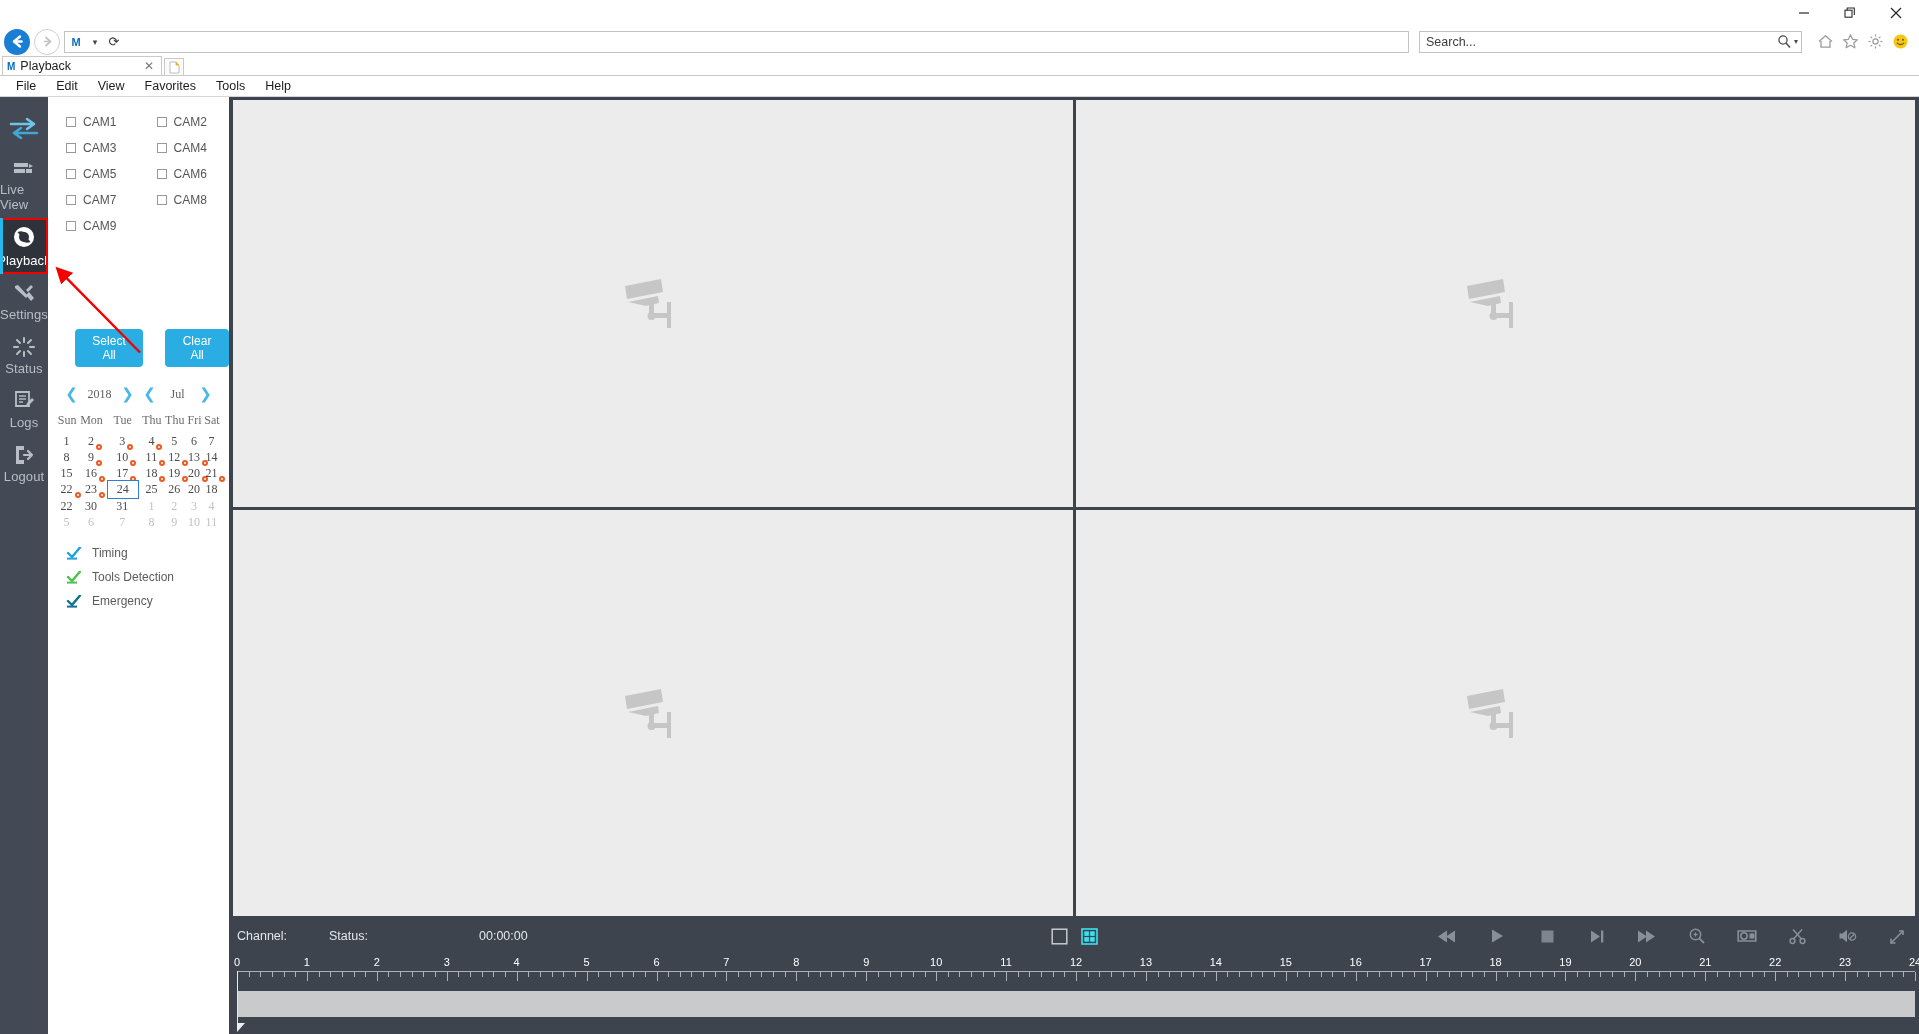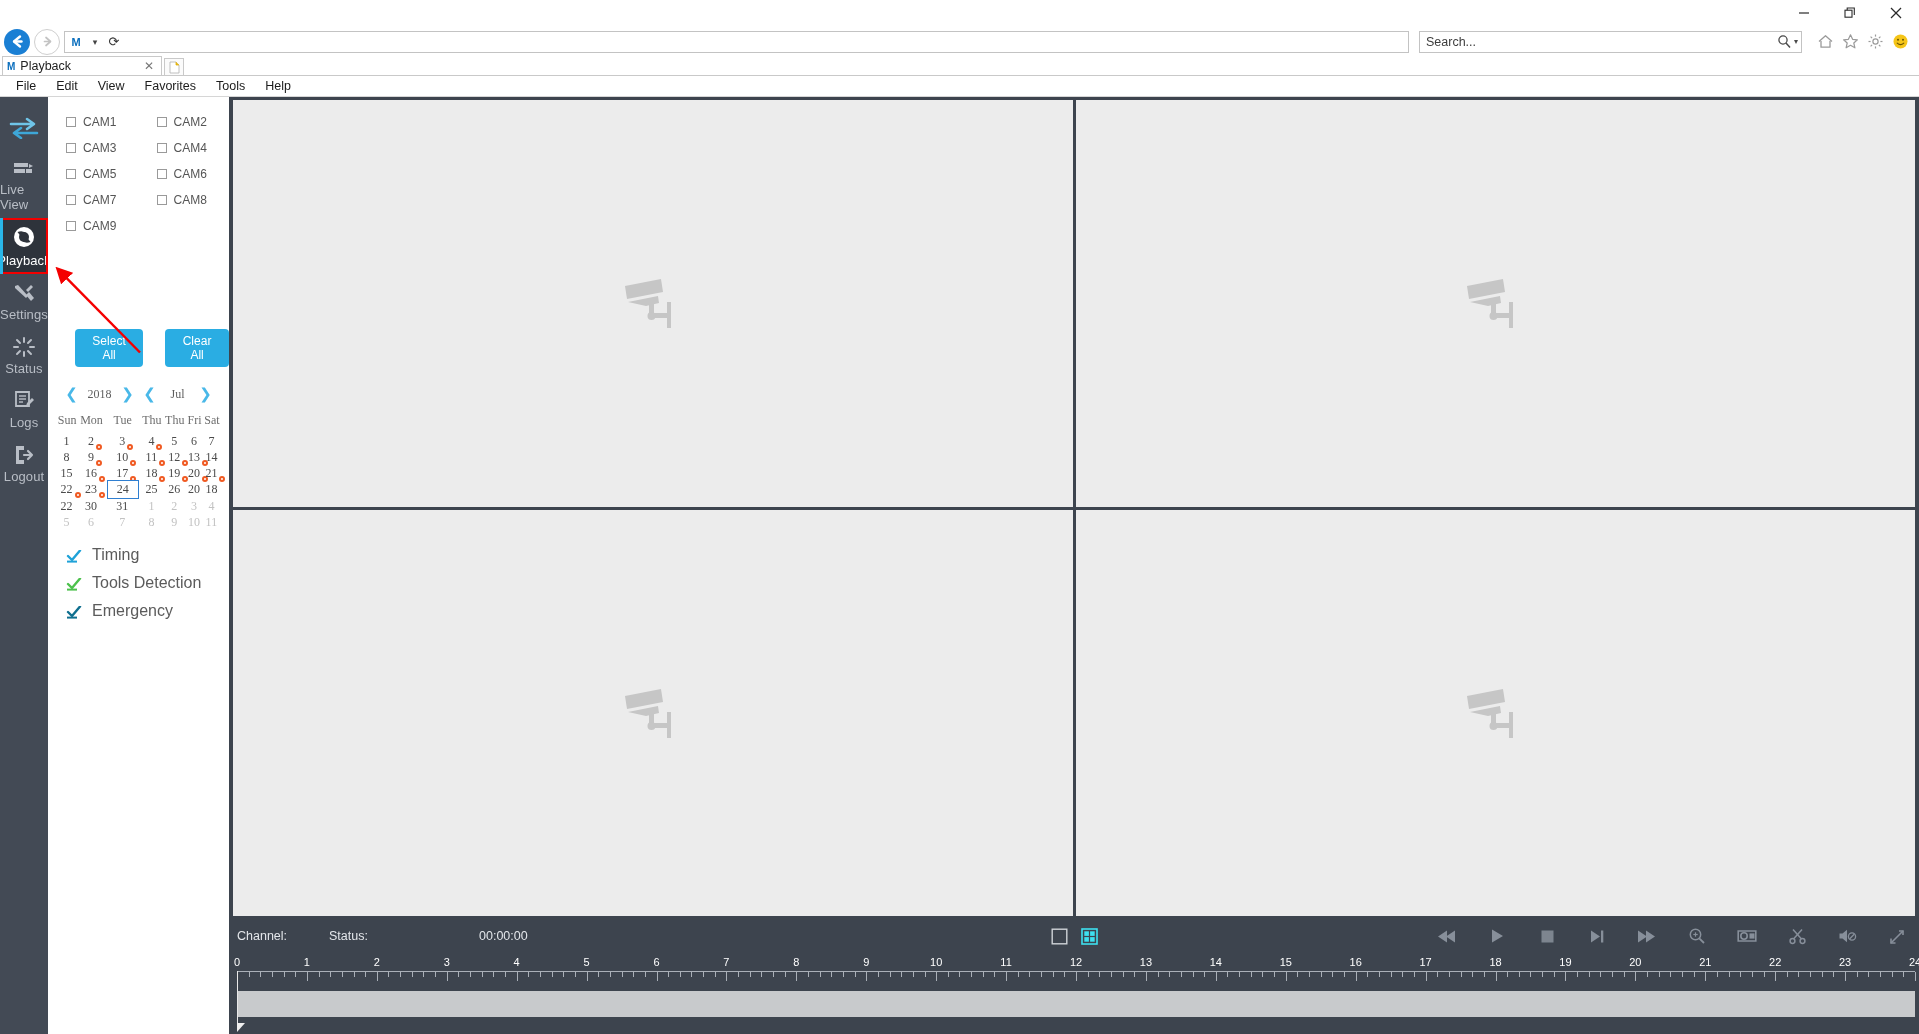--- a/index.html
+++ b/index.html
@@ -82,21 +82,21 @@
   .calgrid { width:100%; border-collapse:collapse; }
   .calgrid th { font:12px "Liberation Serif", serif; color:#6d6d6d; font-weight:normal; padding-bottom:5px; text-align:center; }
   .calgrid td { font:12px "Liberation Serif", serif; color:#4a4a4a; text-align:center; height:16px; position:relative; }
   .calgrid td.out { color:#c2c2c2; }
   .calgrid td .dn { position:relative; display:inline-block; padding-right:1px;}
   .dot { position:absolute; right:-7px; bottom:-1px; width:6px; height:6px; border-radius:50%; border:2px solid #f05a22; background:#fff; }
   .calgrid td.sel .dn { outline:1px solid #2f7fd1; padding:1px 9px; background:#fff; }
 
   
   .legend { padding:16px 0 0 18px; display:flex; flex-direction:column; gap:10px; }
-  .lgitem { display:flex; align-items:center; gap:10px; font-size:16px; color:#5b5b5b;}
+  .lgitem { display:flex; align-items:center; gap:10px; font-size:12px; color:#5b5b5b;}
   .lgmark { width:16px; height:13px; flex:none; }
 
   
   .stage { flex:1; display:flex; flex-direction:column; min-width:0; background:#3d444e; }
   .grid { flex:1; display:grid; grid-template-columns:1fr 1fr; grid-template-rows:1fr 1fr; gap:3px; padding:3px 4px 0 4px; min-height:0; }
   .cell { background:#ececec; display:flex; align-items:center; justify-content:center; }
   .cam-ph { width:64px; height:54px; opacity:1; }
 
   
   .ctrlbar { height:40px; display:flex; align-items:center; padding:0 12px 0 8px; position:relative; flex:none; color:#d9dde2;}

